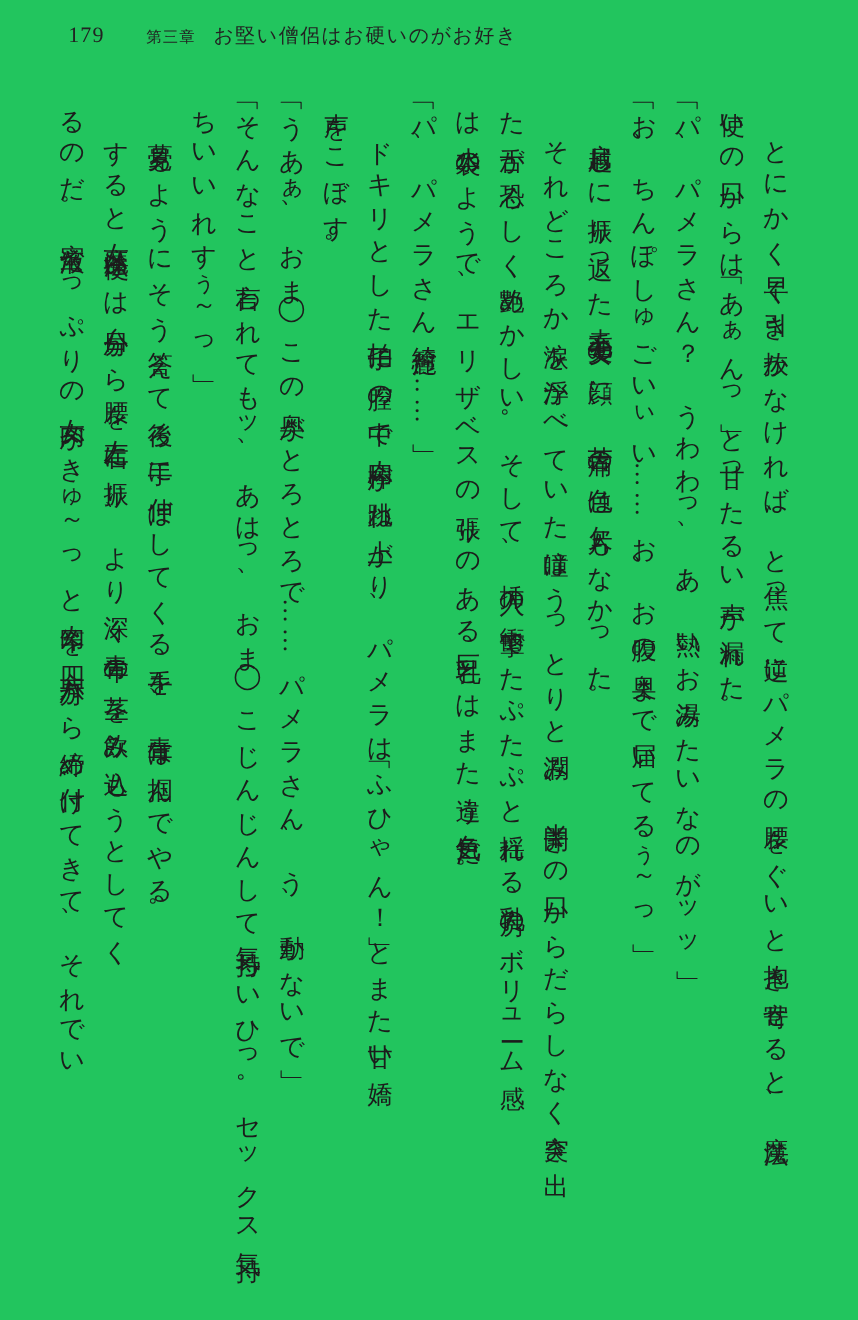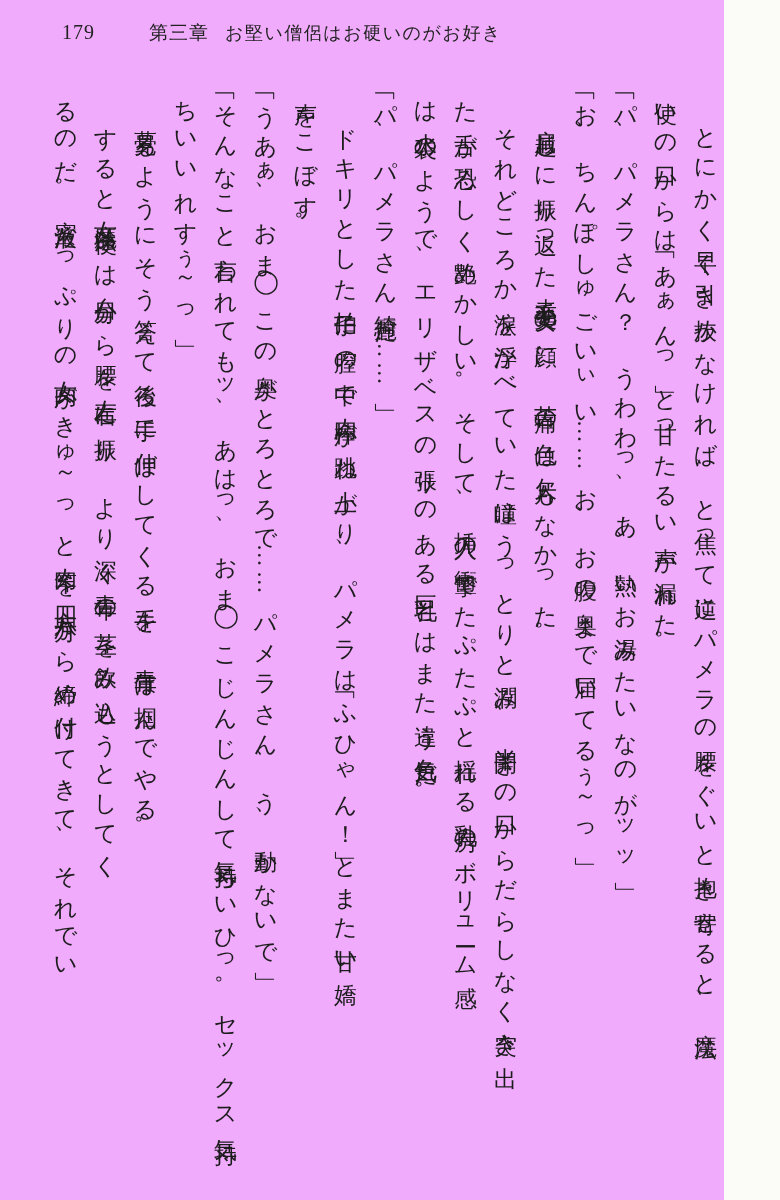--- a/index.html
+++ b/index.html
@@ -9,43 +9,42 @@
   body {
     width: 780px;
     height: 1200px;
     background: #fbfbf8;
     color: #1c1c1c;
     font-family: "Liberation Serif", "DejaVu Serif", serif;
     overflow: hidden;
   }
   .page {
     position: relative;
-    width: 724px;
+    width: 780px;
     height: 1200px;
-    background: #f0abfc;
+    background: #22c55e;
   }
   .page-header {
     position: absolute;
     top: 20px;
     left: 62px;
     display: flex;
     align-items: baseline;
     white-space: nowrap;
     color: #222;
   }
   .page-number {
     font-size: 20px;
     letter-spacing: 1px;
     margin-right: 38px;
   }
   .chapter-label {
-    font-size: 19px;
+    font-size: 14px;
     letter-spacing: 1px;
     margin-right: 16px;
-    margin-left: 16px;
   }
   .chapter-title {
     font-size: 18px;
     letter-spacing: 1.5px;
   }
   .text-block {
     position: absolute;
     top: 85px;
     left: 45px;
     width: 680px;

